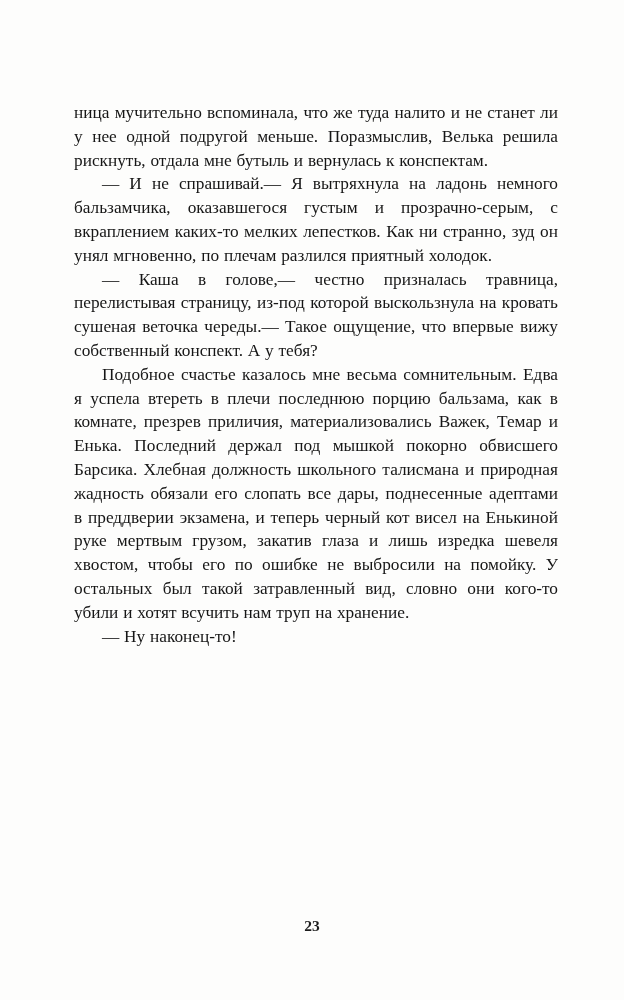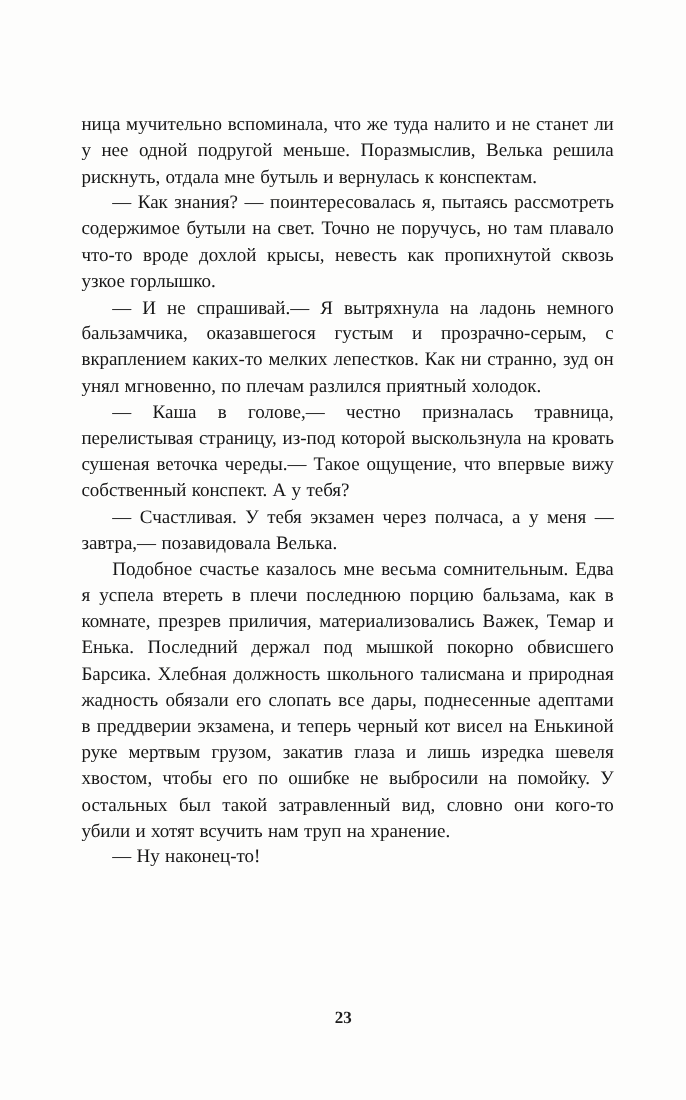--- a/index.html
+++ b/index.html
@@ -50,21 +50,19 @@
     color: #1c1c1c;
     font-weight: bold;
   }
 </style>
 </head>
 <body>
 
 <div class="book-page">
   <div class="text-block">
     <p class="para continued">ница мучительно вспоминала, что же туда налито и не станет ли у нее одной подругой меньше. Поразмыслив, Велька решила рискнуть, отдала мне бутыль и вернулась к конспектам.</p>
-    <p class="para">— Как знания? — поинтересовалась я, пытаясь рассмотреть содержимое бутыли на свет. Точно не поручусь, но там плавало что-то вроде дохлой крысы, невесть как пропихнутой сквозь узкое горлышко.</p>
     <p class="para">— И не спрашивай.— Я вытряхнула на ладонь немного бальзамчика, оказавшегося густым и прозрачно-серым, с вкраплением каких-то мелких лепестков. Как ни странно, зуд он унял мгновенно, по плечам разлился приятный холодок.</p>
     <p class="para">— Каша в голове,— честно призналась травница, перелистывая страницу, из-под которой выскользнула на кровать сушеная веточка череды.— Такое ощущение, что впервые вижу собственный конспект. А у тебя?</p>
-    <p class="para">— Счастливая. У тебя экзамен через полчаса, а у меня — завтра,— позавидовала Велька.</p>
     <p class="para">Подобное счастье казалось мне весьма сомнительным. Едва я успела втереть в плечи последнюю порцию бальзама, как в комнате, презрев приличия, материализовались Важек, Темар и Енька. Последний держал под мышкой покорно обвисшего Барсика. Хлебная должность школьного талисмана и природная жадность обязали его слопать все дары, поднесенные адептами в преддверии экзамена, и теперь черный кот висел на Енькиной руке мертвым грузом, закатив глаза и лишь изредка шевеля хвостом, чтобы его по ошибке не выбросили на помойку. У остальных был такой затравленный вид, словно они кого-то убили и хотят всучить нам труп на хранение.</p>
     <p class="para">— Ну наконец-то!</p>
   </div>
   <div class="page-number">23</div>
 </div>
 
 </body></html>

